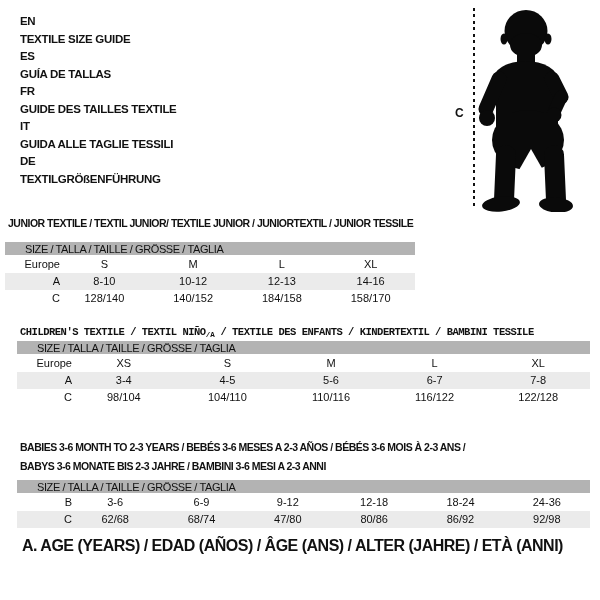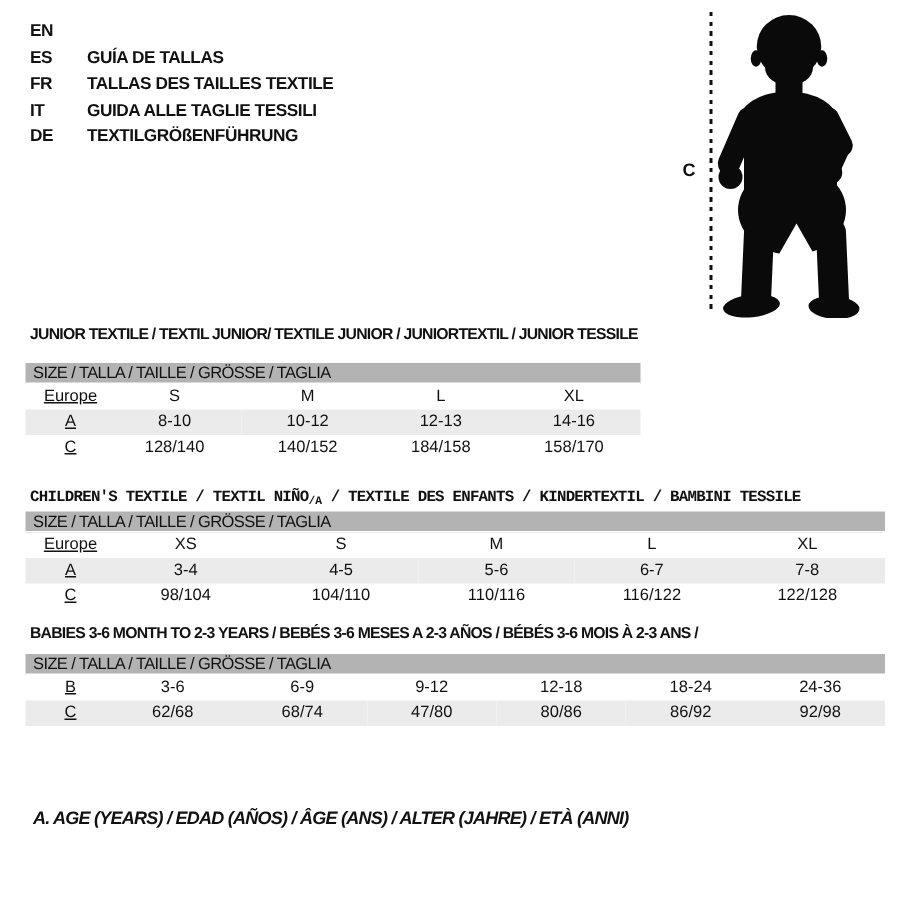--- a/index.html
+++ b/index.html
@@ -9,69 +9,70 @@
     width: 600px; height: 600px;
     background: #fff;
     font-family: "Liberation Sans", sans-serif;
     color: #111;
     overflow: hidden;
   }
   .cond { letter-spacing: -0.4px; }
 
   
   #langs { position: absolute; left: 20px; top: 13px; }
-  .lang-row { display: flex; line-height: 17.5px; font-weight: bold; font-size: 11.5px; letter-spacing: -0.3px; }
+  .lang-row { display: flex; line-height: 17.5px; font-weight: bold; font-size: 11.5px; letter-spacing: -0.3px; flex-direction: column; }
   .lang-code { width: 38px; }
 
   
   #dash-line {
     position: absolute; left: 473px; top: 8px; width: 2px; height: 199px;
     background: repeating-linear-gradient(to bottom, #111 0 3px, transparent 3px 6.5px);
   }
   #c-label { position: absolute; left: 455px; top: 106px; font-weight: bold; font-size: 12px; }
   #baby-svg { position: absolute; left: 470px; top: 5px; }
 
   
   .section { position: absolute; }
   .tbl-title { font-weight: bold; font-size: 10.5px; letter-spacing: -0.5px; white-space: nowrap; line-height: 12px; margin-left: 3px; }
   .tbl-title.multi { line-height: 19px; margin-bottom: 4px; }
   .band {
     background: #b3b3b3; height: 14px; line-height: 14px;
-    font-size: 11px; padding-left: 5px; color: #111;
+    font-size: 11px; padding-left: 20px; color: #111;
     border-bottom: 1px solid #fff; white-space: nowrap; overflow: hidden;
   }
   table.size-table { border-collapse: collapse; table-layout: fixed; width: 100%; font-size: 11px; }
   table.size-table td { height: 17px; line-height: 17px; text-align: center; padding: 0; white-space: nowrap; }
-  table.size-table td.lbl { text-align: center; padding-left: 5px; text-decoration: underline; }
+  table.size-table td.lbl { text-align: right; padding-left: 5px; }
   tr.alt td { background: #ebebeb; }
   .mb13 { margin-bottom: 13px; }
   .mb12 { margin-bottom: 0; font-family: Liberation Mono, monospace; }
 
   .sub { font-size: 7.5px; vertical-align: -2px; letter-spacing: 0; }
 
   
   #legend { position: absolute; left: 22px; top: 536px; }
-  .legend-line { font-weight: bold; font-size: 12px; letter-spacing: -0.5px; line-height: 19.2px; white-space: nowrap; font-style: italic; }
+  .legend-line { font-weight: bold; font-size: 16px; letter-spacing: -0.5px; line-height: 19.2px; white-space: nowrap; }
 </style>
 </head>
 <body>
 
 <div id="canvas">
 
   <div id="langs">
     <div class="lang-row">
       <span class="lang-code">EN</span>
+      <span class="lang-label">TEXTILE SIZE GUIDE</span>
     </div>
     <div class="lang-row">
       <span class="lang-code">ES</span>
       <span class="lang-label">GUÍA DE TALLAS</span>
     </div>
     <div class="lang-row">
       <span class="lang-code">FR</span>
-      <span class="lang-label">TALLAS DES TAILLES TEXTILE</span>
+      <span class="lang-label">GUIDE DES TAILLES TEXTILE</span>
     </div>
     <div class="lang-row">
       <span class="lang-code">IT</span>
       <span class="lang-label">GUIDA ALLE TAGLIE TESSILI</span>
     </div>
     <div class="lang-row">
       <span class="lang-code">DE</span>
       <span class="lang-label">TEXTILGRÖßENFÜHRUNG</span>
     </div>
   </div>
@@ -93,21 +94,21 @@
     <circle cx="84" cy="110" r="7.5"></circle>
     <ellipse cx="58" cy="135" rx="36" ry="30"></ellipse>
     <rect x="26" y="108" width="62" height="36"></rect>
     <path d="M45 172 L61 144 L77 172 Z" fill="#ffffff"></path>
     <line x1="36" y1="150" x2="34" y2="195" stroke="#0a0a0a" stroke-width="20" stroke-linecap="round"></line>
     <line x1="84" y1="150" x2="86" y2="195" stroke="#0a0a0a" stroke-width="20" stroke-linecap="round"></line>
     <ellipse cx="31" cy="199" rx="19" ry="7.5" transform="rotate(-6 31 199)"></ellipse>
     <ellipse cx="86" cy="200" rx="17" ry="7.5" transform="rotate(4 86 200)"></ellipse>
   </svg>
 
-  <div class="section" style="left:17px; top:217px; width:410px;">
+  <div class="section" style="left:5px; top:217px; width:410px;">
     <div class="tbl-title mb13">JUNIOR TEXTILE / TEXTIL JUNIOR/ TEXTILE JUNIOR / JUNIORTEXTIL / JUNIOR TESSILE</div>
     <div class="band cond">SIZE / TALLA / TAILLE / GRÖSSE / TAGLIA</div>
     <table class="size-table">
       <colgroup>
           <col style="width:55px">
           <col>
           <col>
           <col>
           <col>
         </colgroup>
@@ -171,23 +172,24 @@
         <td>98/104</td>
         <td>104/110</td>
         <td>110/116</td>
         <td>116/122</td>
         <td>122/128</td>
       </tr>
     </tbody>
       </table>
   </div>
 
-  <div class="section" style="left:17px; top:413px; width:573px;">
+  <div class="section" style="left:17px; top:438px; width:573px;">
     <div class="tbl-title multi">
       <div>BABIES 3-6 MONTH TO 2-3 YEARS / BEBÉS 3-6 MESES A 2-3 AÑOS / BÉBÉS 3-6 MOIS À 2-3 ANS /</div>
+      <div>BABYS 3-6 MONATE BIS 2-3 JAHRE / BAMBINI 3-6 MESI A 2-3 ANNI</div>
     </div>
     <div class="band cond">SIZE / TALLA / TAILLE / GRÖSSE / TAGLIA</div>
     <table class="size-table">
       <colgroup>
           <col style="width:55px">
           <col>
           <col>
           <col>
           <col>
           <col>

